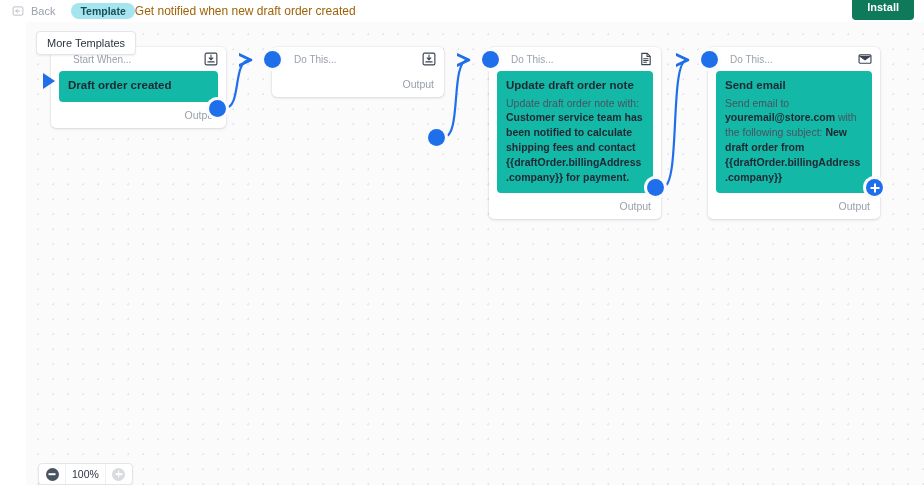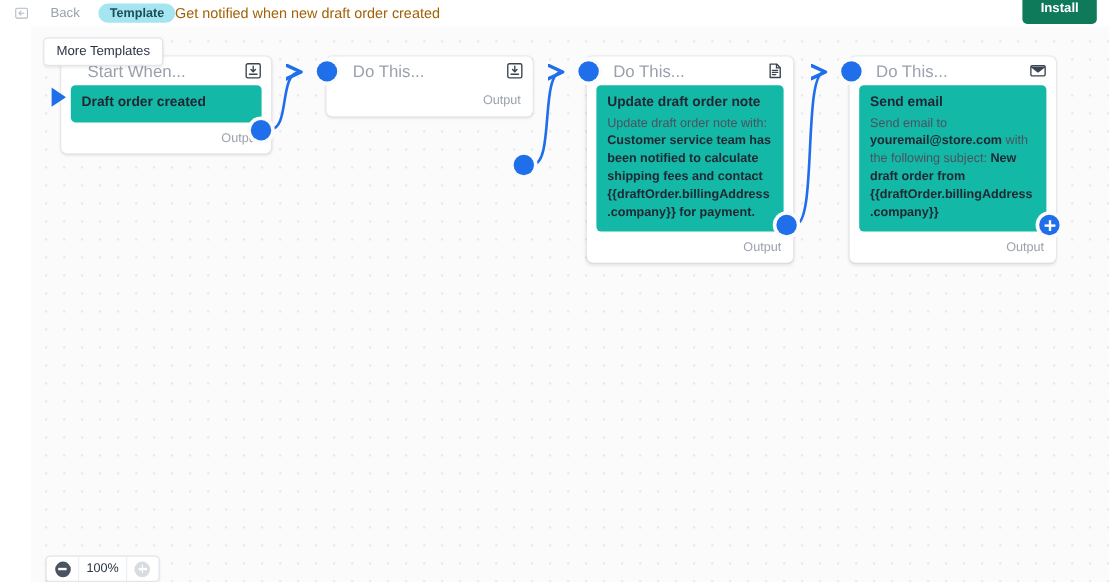--- a/index.html
+++ b/index.html
@@ -18,21 +18,21 @@
     left: 0; top: 0;
     width: 924px; height: 22px;
     background: #ffffff;
     display: flex;
     align-items: center;
     z-index: 40;
   }
   .back-btn {
     display: flex;
     align-items: center;
-    gap: 18px;
+    gap: 7px;
     margin-left: 12px;
     color: #9aa1ab;
     font-size: 11px;
     cursor: pointer;
   }
   .back-icon { width: 12px; height: 12px; display:block; }
   .template-badge {
     margin-left: 16px;
     background: #a5e5ef;
     color: #1b4f58;
@@ -98,21 +98,21 @@
     z-index: 20;
   }
   .node-head {
     height: 24px;
     display: flex;
     align-items: center;
     padding: 0 8px 0 22px;
     position: relative;
   }
   .node-head-label {
-    font-size: 14px;
+    font-size: 10px;
     color: #9aa1ab;
     flex: 1;
     white-space: nowrap;
   }
   .head-icon { width: 14px; height: 14px; display:block; }
 
   .node-body {
     margin: 0 8px;
     background: #14b8a6;
     border-radius: 4px;

